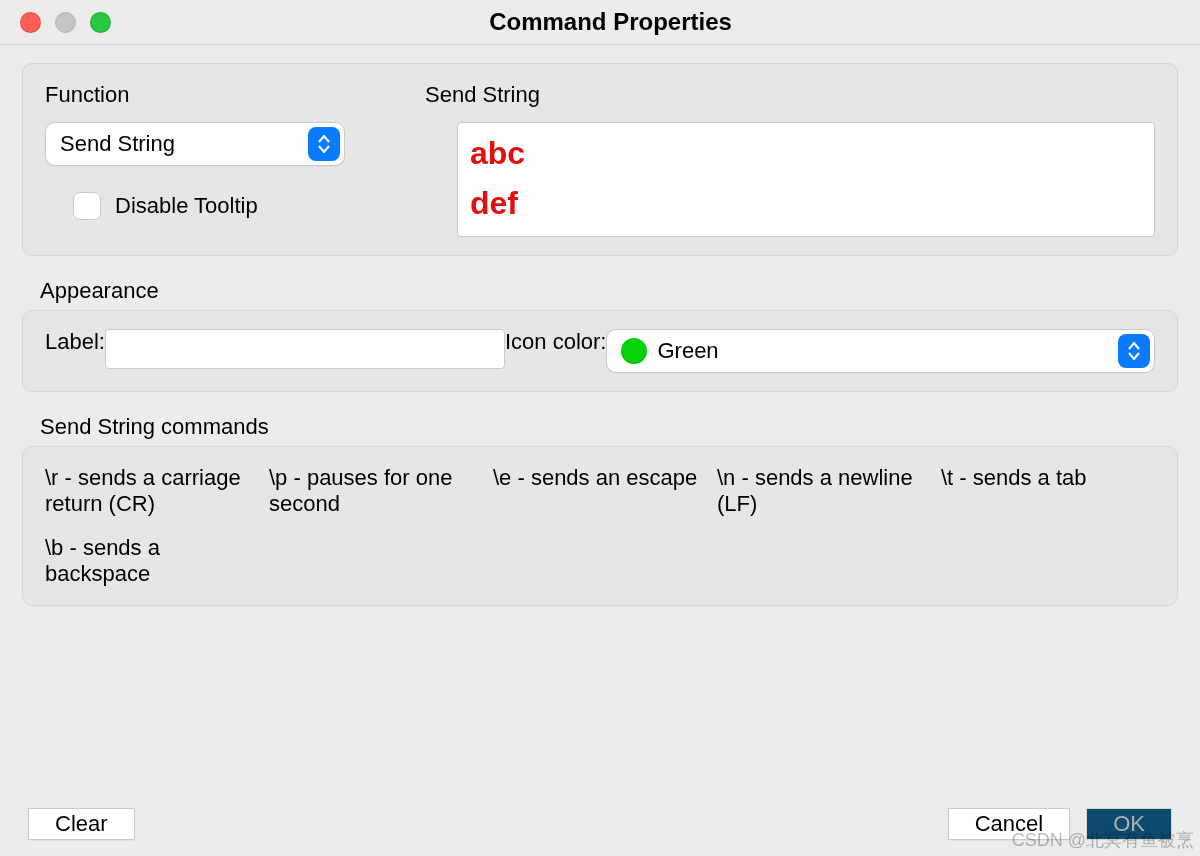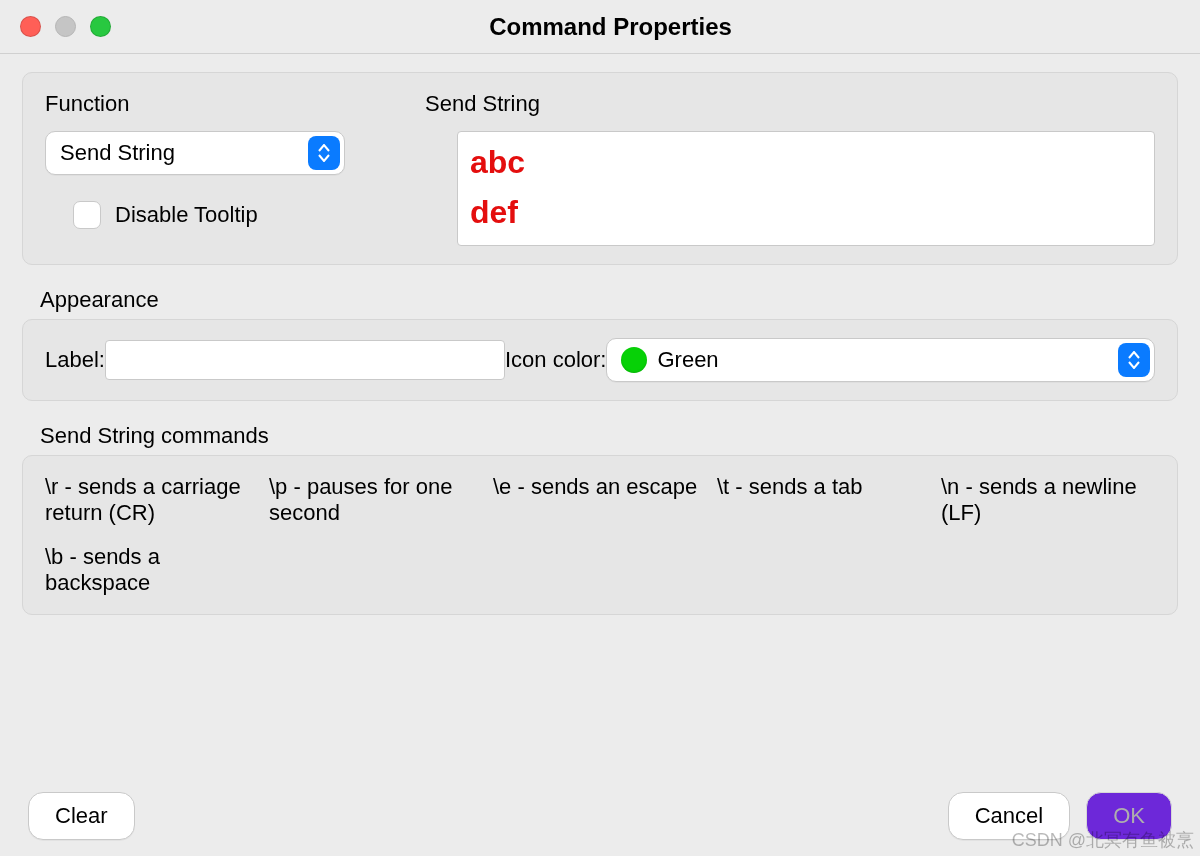--- a/index.html
+++ b/index.html
@@ -9,21 +9,21 @@
     font-family: -apple-system, "Helvetica Neue", Arial, sans-serif;
     background: #ececec;
     color: #000;
     font-size: 22px;
     overflow: hidden;
   }
   .window { width: 1200px; height: 856px; position: relative; }
 
   
   .titlebar {
-    height: 54px;
+    height: 45px;
     display: flex; align-items: center;
     border-bottom: 1px solid #d0d0d0;
   }
   .traffic { display: flex; gap: 14px; margin-left: 20px; }
   .dot { width: 21px; height: 21px; border-radius: 50%; border: 1px solid rgba(0,0,0,0.15); }
   .dot.close    { background: #ff5f57; }
   .dot.minimize { background: #c5c5c5; border-color:#b5b5b5; }
   .dot.zoom     { background: #28c840; }
   .title { flex:1; text-align:center; font-weight:700; font-size:24px; margin-left:-90px; }
 
@@ -72,21 +72,21 @@
     min-height:100px; padding:6px 12px 8px 12px;
     font-family: inherit;
     margin-left: 32px;
   }
   .send-textarea .redtxt {
     color:#e40e0e; font-weight:700; font-size:32px; line-height:1.55;
     text-shadow: 0.5px 0 0 #fff, -0.5px 0 0 #fff;
   }
 
   
-  .appear-row { display:flex; align-items:center; }
+  .appear-row { display:flex; align-items:flex-start; }
   .label-input {
     flex: 0 0 400px; height:40px; background:#fff;
     border:1px solid #c9c9c9; border-radius:4px;
   }
   .icon-select { flex:1; min-width:0; }
   .color-swatch {
     width:26px; height:26px; border-radius:50%;
     background:#07d107; margin-right:10px; flex:none;
     box-shadow: inset 0 -1px 2px rgba(0,0,0,0.15);
   }
@@ -98,28 +98,28 @@
     font-size:22px;
   }
 
   
   .footer {
     position:absolute; left:0; right:0; bottom:16px;
     display:flex; align-items:center; padding: 0 28px; gap:16px;
   }
   .spacer { flex:1; }
   .btn {
-    height:48px; padding: 4px 26px;
-    font-size:22px; border-radius:15px;
+    height:32px; padding: 4px 26px;
+    font-size:22px; border-radius:0;
     background:#fff; border:1px solid #c9c9c9;
     display:flex; align-items:center; justify-content:center;
     box-shadow: 0 1px 0 rgba(0,0,0,0.04);
   }
   .btn.disabled {
-    background:#6d28d9; color:#aeaeae; border-color:#d7d7d7; box-shadow:none;justify-content:flex-end;
+    background:#0c4a6e; color:#aeaeae; border-color:#d7d7d7; box-shadow:none;justify-content:flex-end;
   }
 
   
   .wm {
     position:absolute; right:6px; bottom:4px;
     font-size:18px; color:rgba(0,0,0,0.28);
     pointer-events:none;
   }
 </style>
 </head>
@@ -190,22 +190,22 @@
         </div>
       </div>
     </div>
 
     <div class="group-label" style="margin-top:22px;">Send String commands</div>
     <div class="group">
       <div class="cmd-grid">
         <div>\r - sends a carriage return (CR)</div>
         <div>\p - pauses for one second</div>
         <div>\e - sends an escape</div>
+        <div>\n - sends a newline (LF)</div>
         <div>\t - sends a tab</div>
-        <div>\n - sends a newline (LF)</div>
         <div>\b - sends a backspace</div>
       </div>
     </div>
 
   </div>
 
   <div class="footer">
     <div class="btn">
         <span>Clear</span>
       </div>

